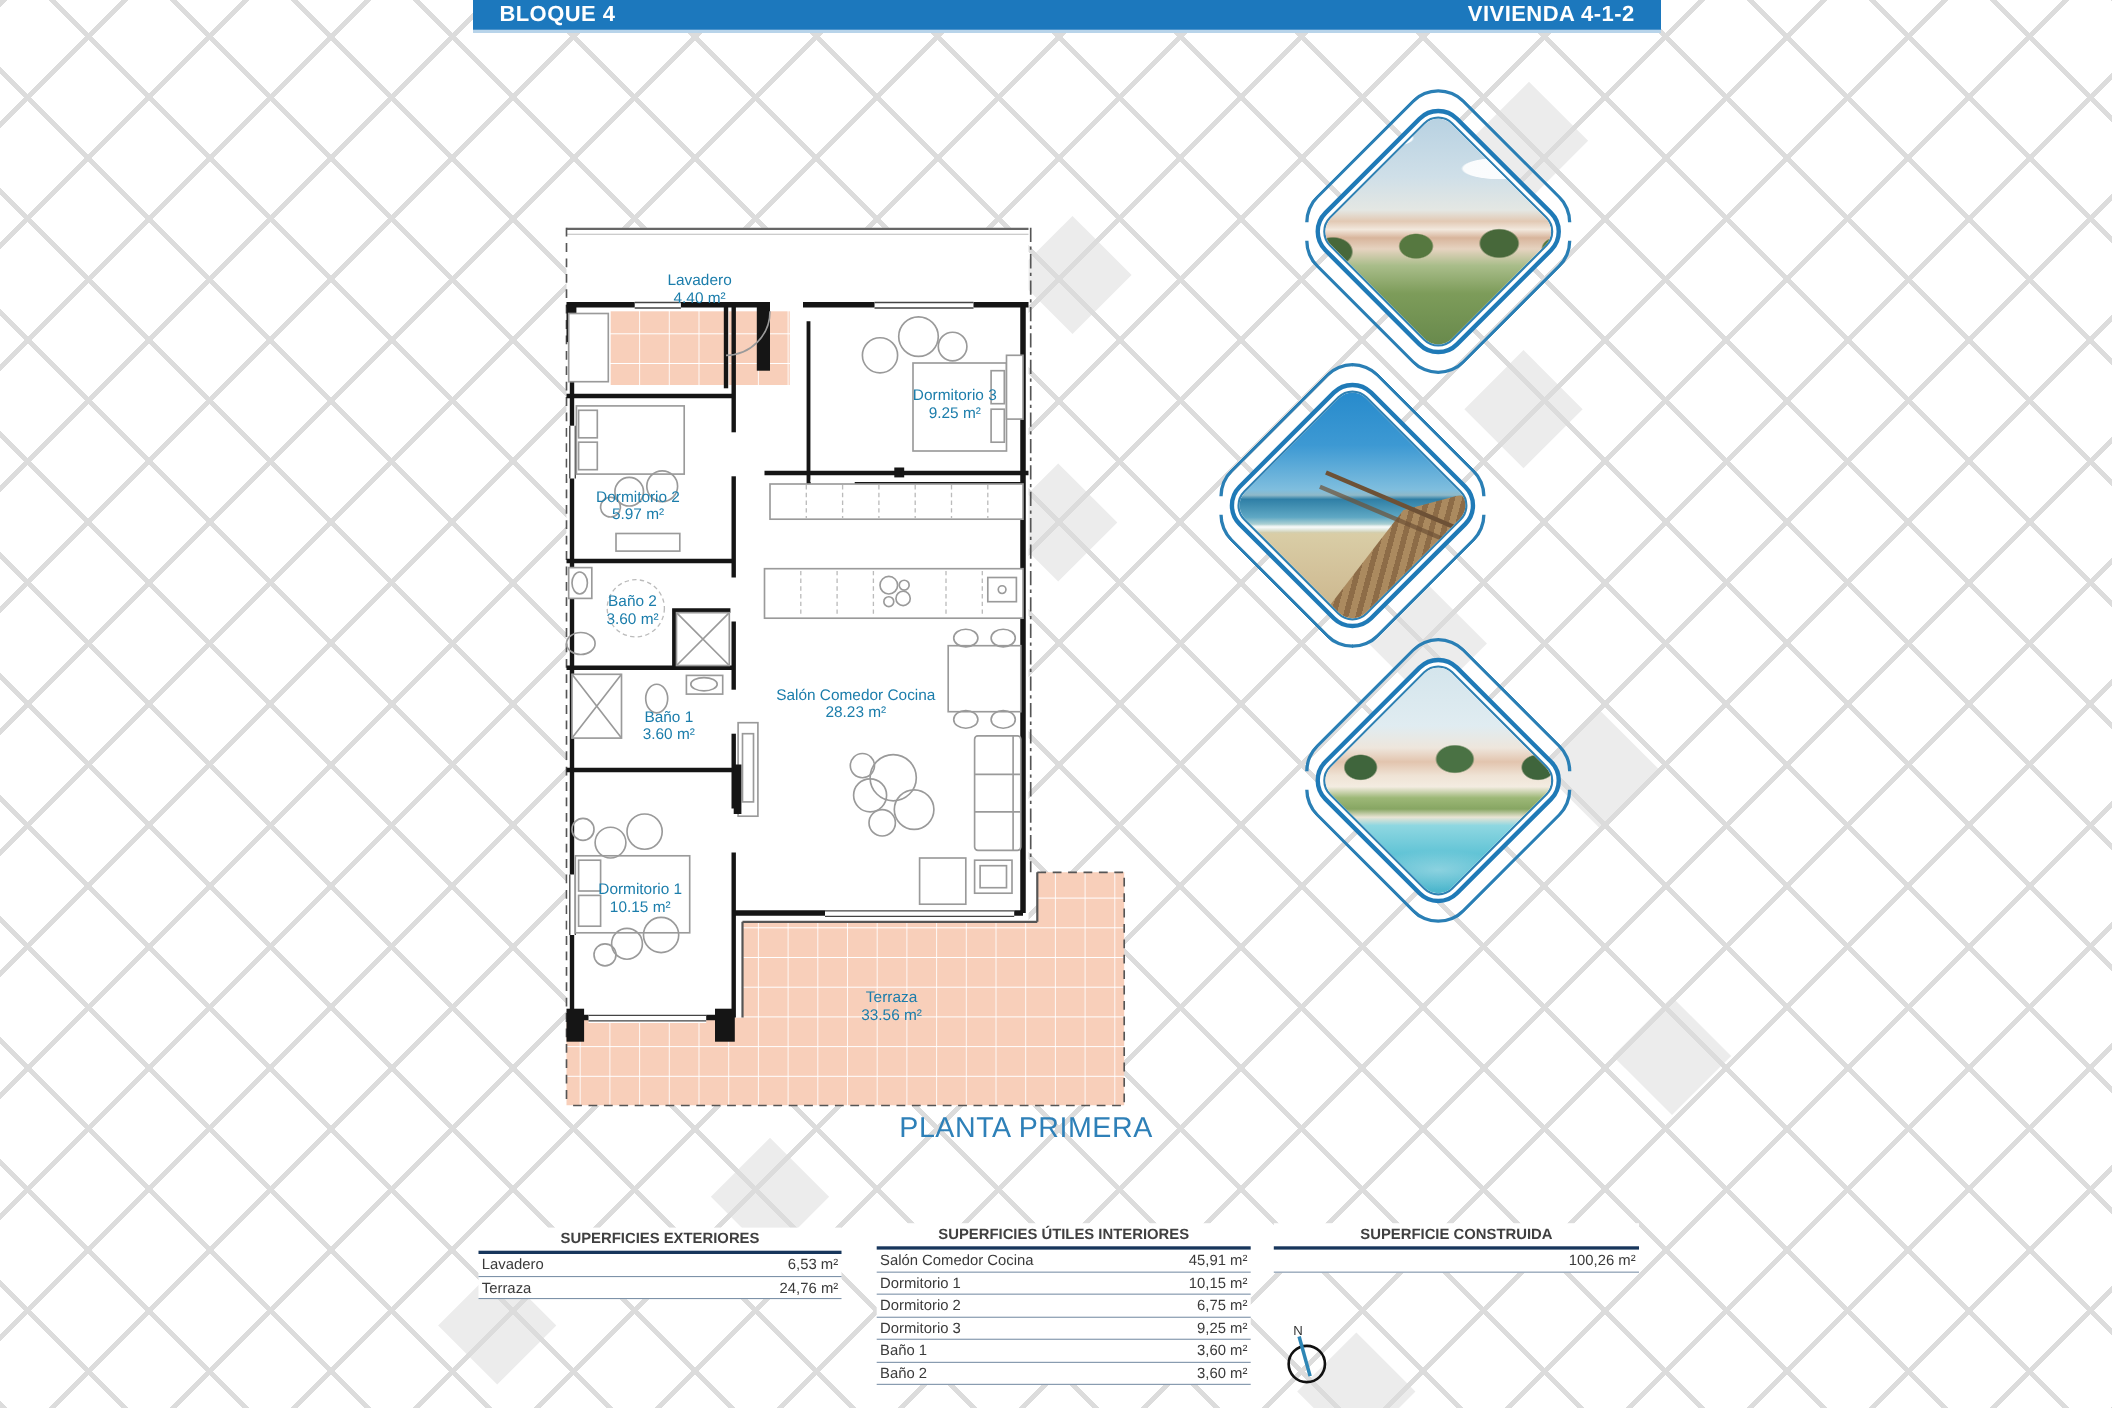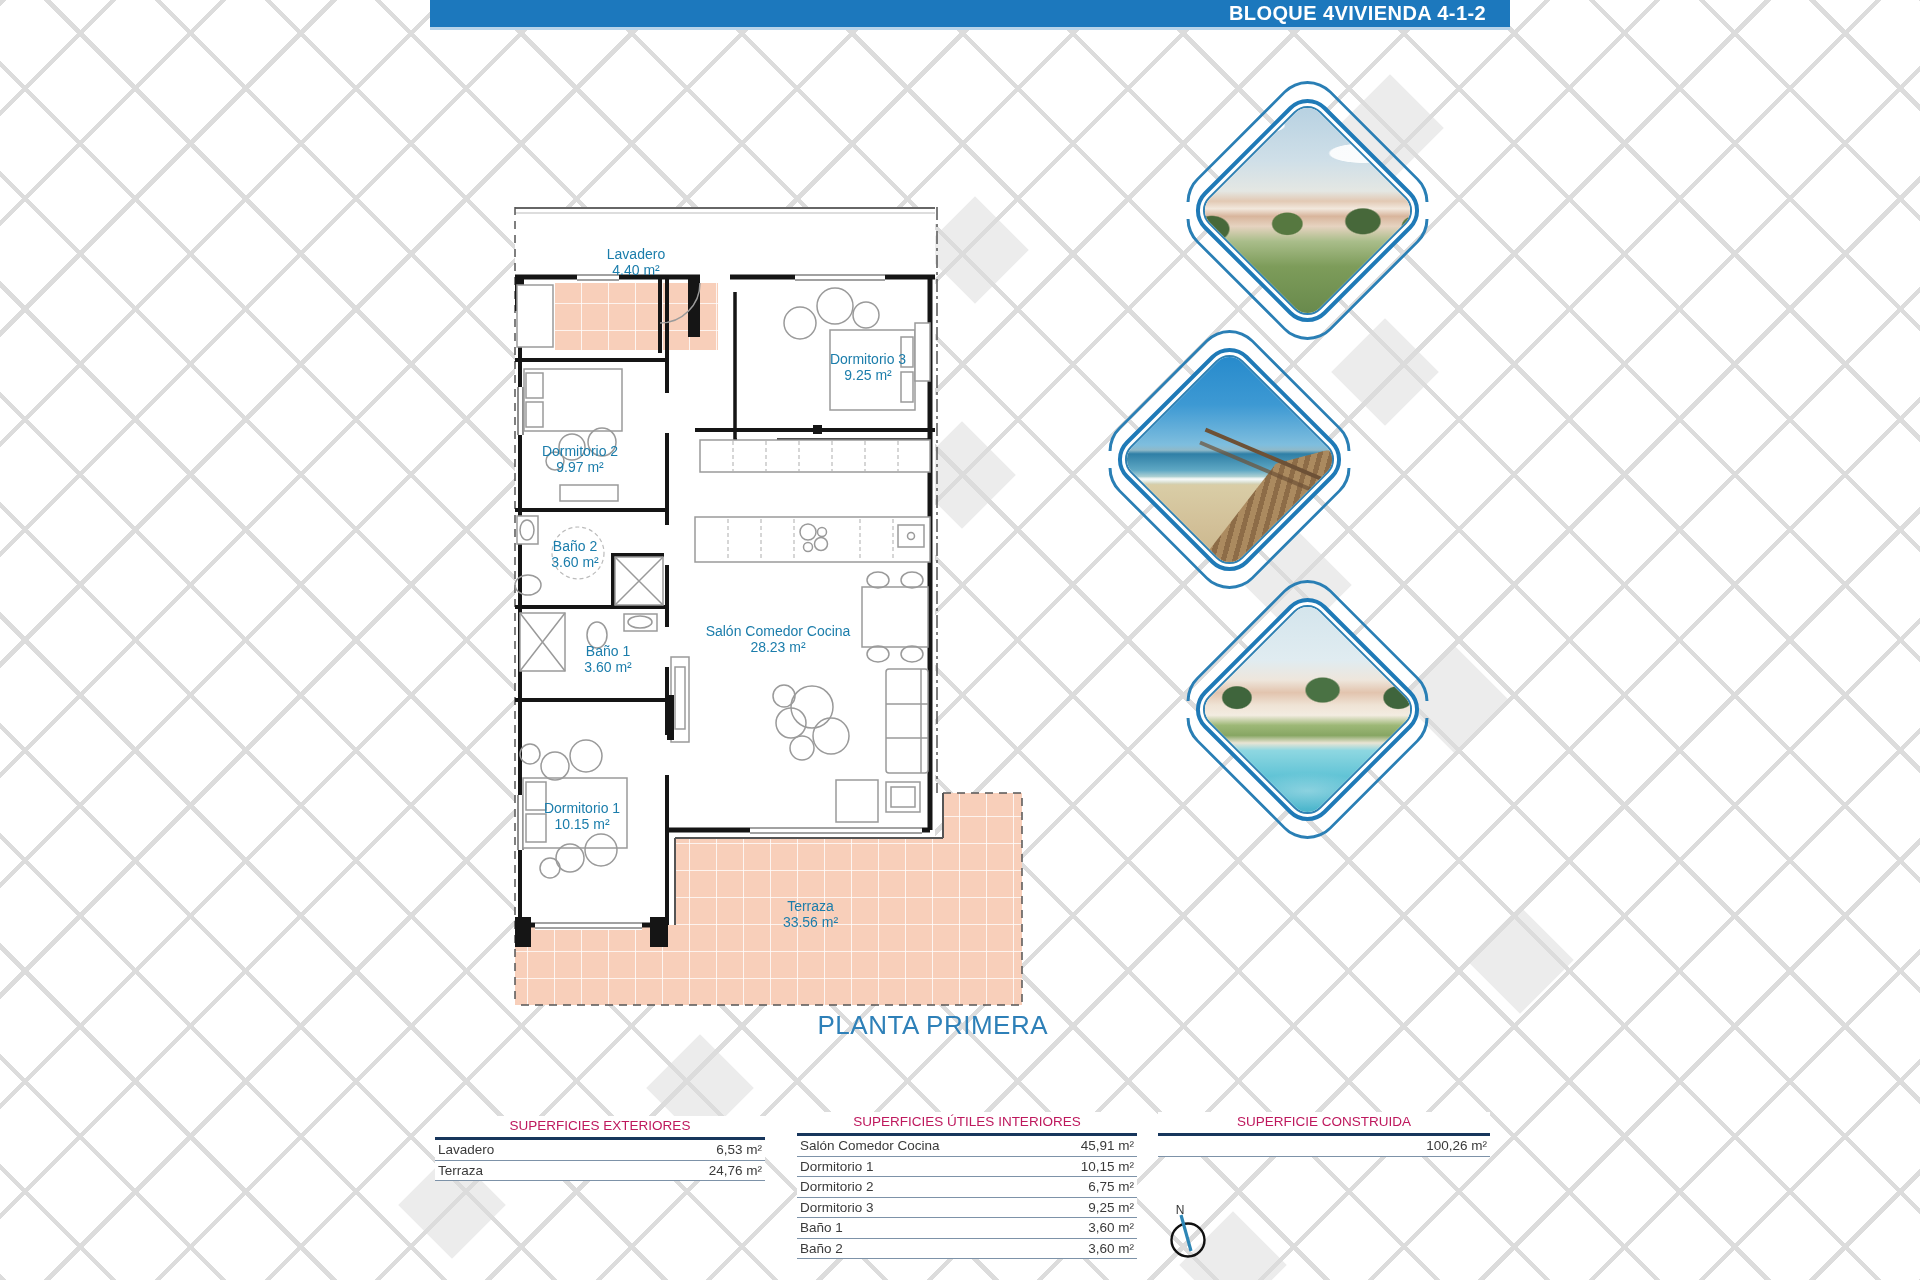--- a/index.html
+++ b/index.html
@@ -9,21 +9,21 @@
 
   
   .cell{position:absolute;width:76px;height:76px;background:#ececec;transform:rotate(45deg);z-index:0;}
   .grid-lines{position:absolute;inset:0;z-index:1;pointer-events:none;
     background-image:
       repeating-linear-gradient(45deg,  #dcdcdc 0 4.5px, rgba(0,0,0,0) 4.5px 78px),
       repeating-linear-gradient(135deg, #dcdcdc 0 4.5px, rgba(0,0,0,0) 4.5px 78px);}
 
   
   .topbar{position:absolute;left:430px;top:0;width:1080px;height:30px;background:#1c78bd;
-    border-bottom:3px solid #b8d4ea;display:flex;justify-content:flex-end;align-items:center;
+    border-bottom:3px solid #b8d4ea;display:flex;justify-content:space-between;align-items:center;
     padding:0 24px;box-sizing:border-box;color:#fff;font-weight:bold;font-size:20px;
     letter-spacing:.4px;z-index:6;}
 
   
   .plan-svg{position:absolute;left:500px;top:195px;z-index:2;}
   .room-label{position:absolute;z-index:3;text-align:center;color:#1b7dab;font-size:14px;line-height:15.5px;}
   .plan-title{position:absolute;left:808px;top:1010px;width:240px;text-align:right;
     color:#2e80b8;font-size:26px;letter-spacing:.5px;z-index:3;}
 
   
@@ -61,21 +61,21 @@
     radial-gradient(90px 26px at 50% 82%, rgba(255,255,255,.30), rgba(255,255,255,0) 70%),
     linear-gradient(180deg,#cfe2ea 0%,#e0ecf1 30%,#eee6dc 38%,#e2c4ae 43%,#efe3d5 48%,
       #f3ece1 52%,#9db877 56%,#87a663 60%,#e9e4d4 63%,#8ed7e1 66%,#62c4d6 76%,#3fadc6 100%);}
   .swimmer{position:absolute;left:48%;bottom:4%;width:12px;height:30px;
     background:
       radial-gradient(4px 4px at 50% 10%, #b98succeeded 0, #b9876d 55%, rgba(0,0,0,0) 60%),
       linear-gradient(180deg, rgba(0,0,0,0) 18%, #d2a488 18% 45%, #f4f2ee 45% 55%, #d2a488 55% 78%, rgba(0,0,0,0) 78%);}
 
   
   .stable{position:absolute;background:#fff;z-index:3;box-sizing:border-box;}
-  .stable .hd{text-align:center;font-weight:normal;font-size:13.5px;color:#be185d;
+  .stable .hd{text-align:center;font-weight:bold;font-size:13.5px;color:#404040;
     padding:2px 0 4px;border-bottom:3px solid #17365c;}
   .stable .row{display:flex;justify-content:space-between;align-items:center;height:19.5px;
     border-bottom:1.5px solid #7d92a8;font-size:13.5px;color:#3a3a3a;padding:0 3px;}
   .stable .row .v{text-align:right;}
 
   .compass{position:absolute;left:1158px;top:1196px;z-index:3;}
 </style>
 </head>
 <body>
 <div class="page">
@@ -239,21 +239,21 @@
       <circle cx="78" cy="358" r="26"></circle>
     </g>
   </svg>
 
   <div class="room-label" style="left:561px;top:247px;width:150px">
     <div>Lavadero</div>
     <div>4.40 m²</div>
   </div>
   <div class="room-label" style="left:505px;top:444px;width:150px">
     <div>Dormitorio 2</div>
-    <div>9.97 m²</div>
+    <div>5.97 m²</div>
   </div>
   <div class="room-label" style="left:788px;top:352px;width:160px">
     <div>Dormitorio 3</div>
     <div>9.25 m²</div>
   </div>
   <div class="room-label" style="left:510px;top:539px;width:130px">
     <div>Baño 2</div>
     <div>3.60 m²</div>
   </div>
   <div class="room-label" style="left:543px;top:644px;width:130px">

